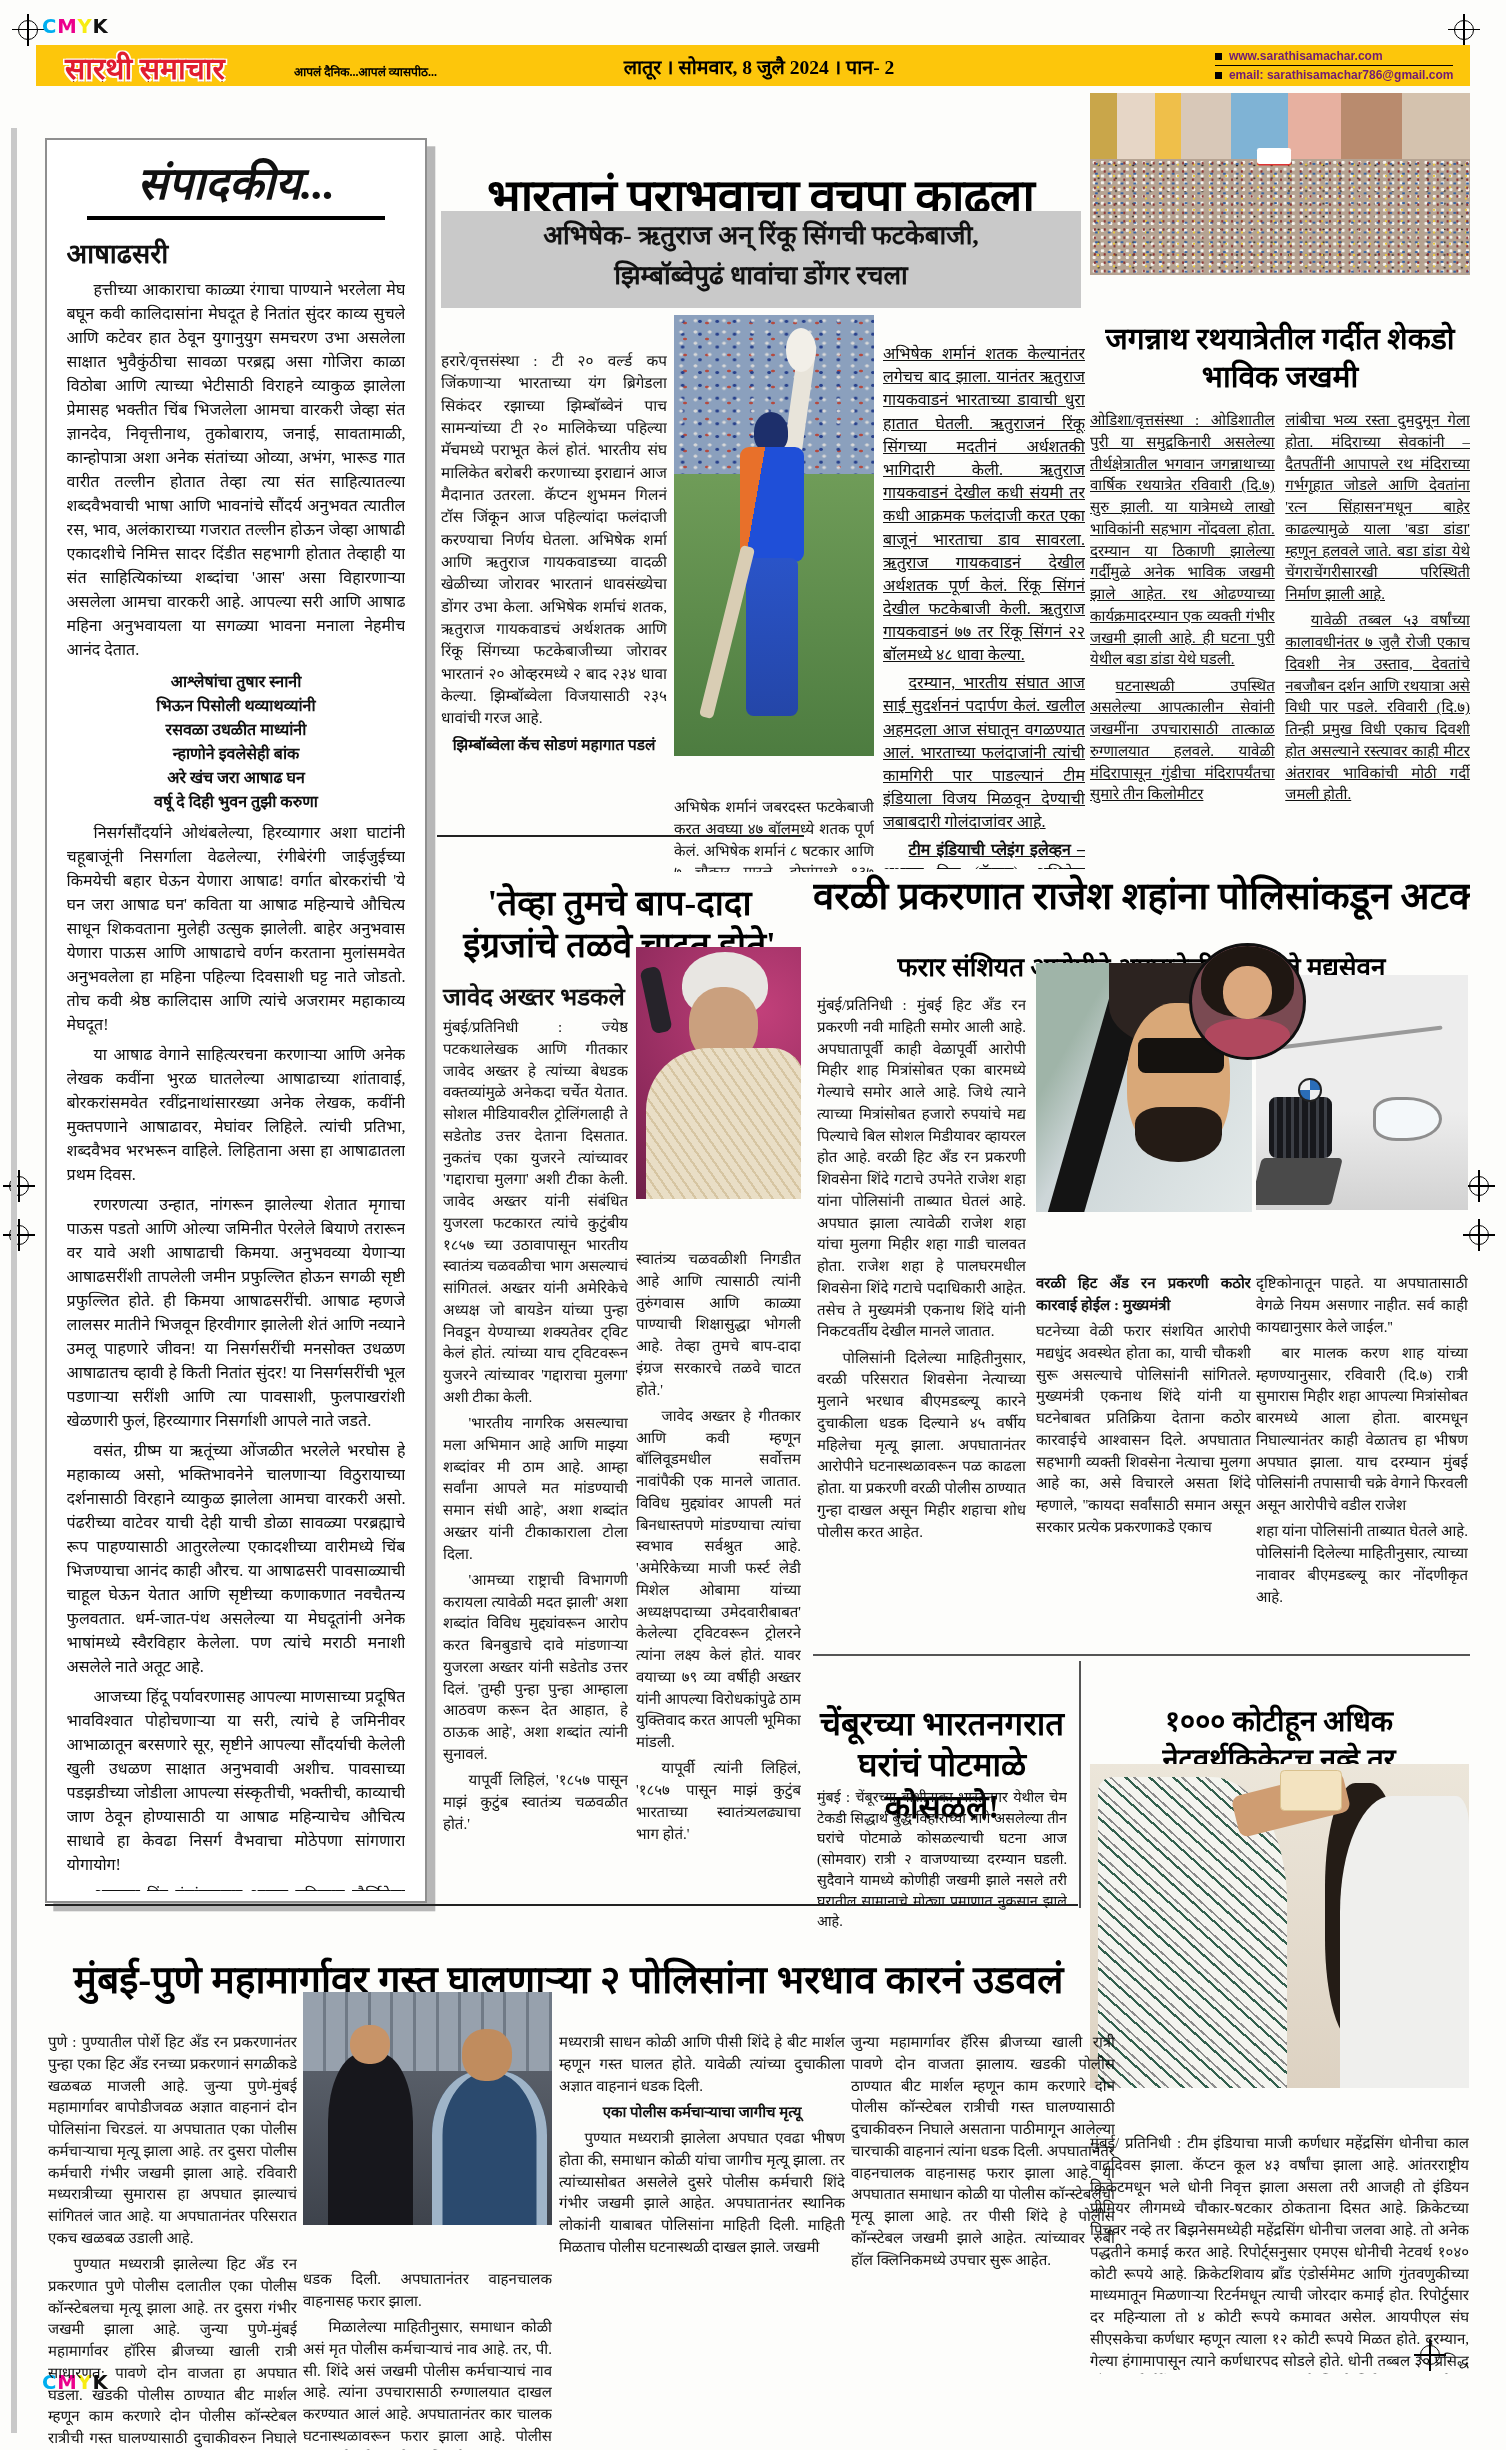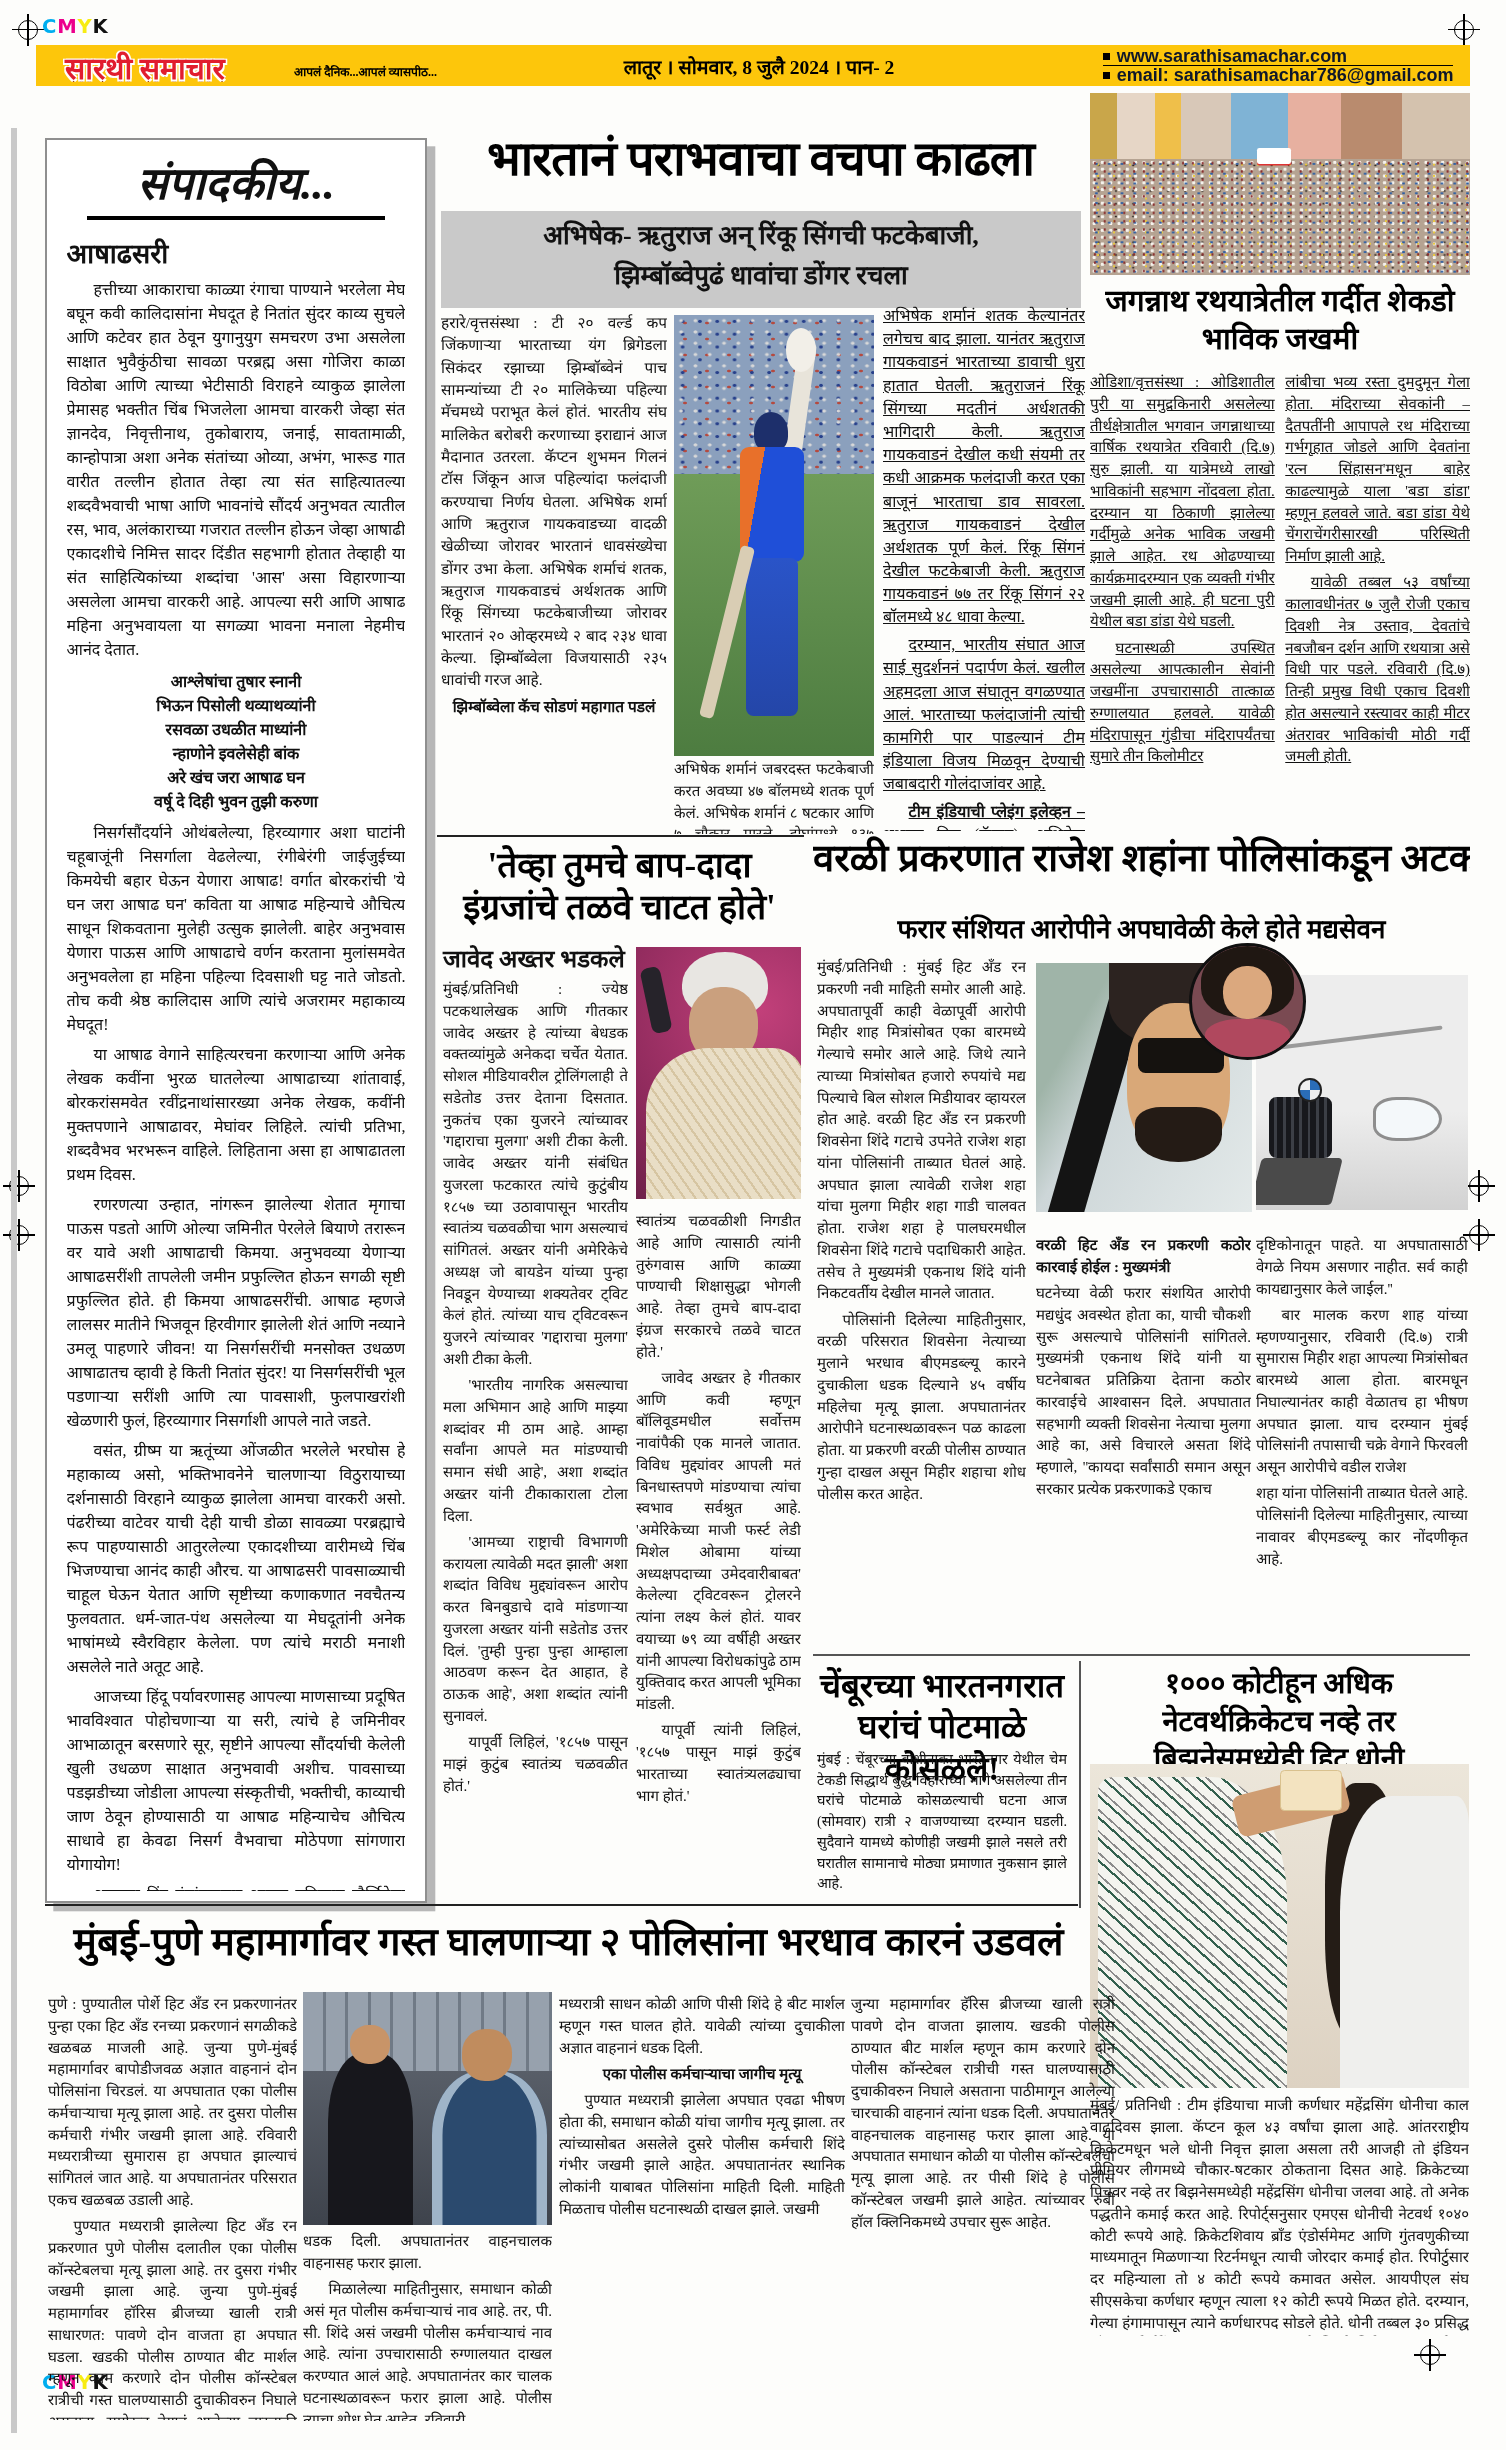--- a/index.html
+++ b/index.html
@@ -1,34 +1,34 @@
 <!DOCTYPE html>
 <html style="font-size:12px"><head>
 <meta charset="utf-8">
 <style>
   html,body{margin:0;padding:0;background:#e9e9e9;}
   .page{position:relative;width:1506px;height:2450px;background:#fdfdfb;margin:0 auto;overflow:hidden;
         font-family:"Liberation Serif","DejaVu Serif",serif;color:#111;}
-  .abs{position:absolute;}
+  .abs{position:absolute;margin-top:38px;}
   
   .regmark{position:absolute;width:32px;height:32px;}
   .regmark::before{content:"";position:absolute;left:0;right:0;top:15px;height:1.5px;background:#000;}
   .regmark::after{content:"";position:absolute;top:0;bottom:0;left:15px;width:1.5px;background:#000;}
   .regmark i{position:absolute;left:6px;top:6px;width:18px;height:18px;border:1.5px solid #000;border-radius:50%;}
   .cmyk{position:absolute;font-family:"DejaVu Sans",sans-serif;font-weight:bold;font-size:19.6px;letter-spacing:0.8px;}
   .cmyk .c{color:#00aeef}.cmyk .m{color:#ec008c}.cmyk .y{color:#f7ec13}.cmyk .k{color:#111}
   .edge-strip{position:absolute;left:10.5px;top:128px;width:6.8px;height:2305px;background:#c9c9c9;}
   
   .masthead{position:absolute;left:36px;top:45px;width:1434px;height:41px;background:#fdc60b;}
   .logo{position:absolute;left:29px;top:1.5px;font-size:30px;font-weight:900;color:#e11d2e;white-space:nowrap;
         text-shadow:-1.5px -1.5px 0 #fff,1.5px -1.5px 0 #fff,-1.5px 1.5px 0 #fff,1.5px 1.5px 0 #fff,0 2.3px 0 #7a0d16;}
   .tagline{position:absolute;left:258px;top:18px;font-size:12px;font-weight:bold;color:#000;white-space:nowrap;}
   .dateline{position:absolute;left:512px;top:8.3px;width:422px;text-align:center;font-size:19.6px;font-weight:bold;color:#000;white-space:nowrap;}
   .mh-right{position:absolute;right:16.6px;top:2.3px;font-family:"Liberation Sans","DejaVu Sans",sans-serif;
-            font-size:18px;font-weight:bold;color:#0f172a;text-align:left;}
+            font-size:12px;font-weight:bold;color:#701a75;text-align:left;}
   .mh-row{display:flex;align-items:center;height:18px;}
   .mh-row.first{border-bottom:1.5px solid #000;}
   .sq{width:6.8px;height:6.8px;background:#000;display:inline-block;margin-right:6.8px;flex:none;}
   
   .bt{font-size:15px;line-height:1.45;text-align:justify;overflow:hidden;}
   .bt p{margin:0 0 4.5px 0;text-indent:25.6px;}
   .bt p.noindent{text-indent:0;}
   .bold{font-weight:bold;}
   .hl{font-weight:900;color:#000;text-align:center;overflow:hidden;}
   .nowrap{white-space:nowrap;}

